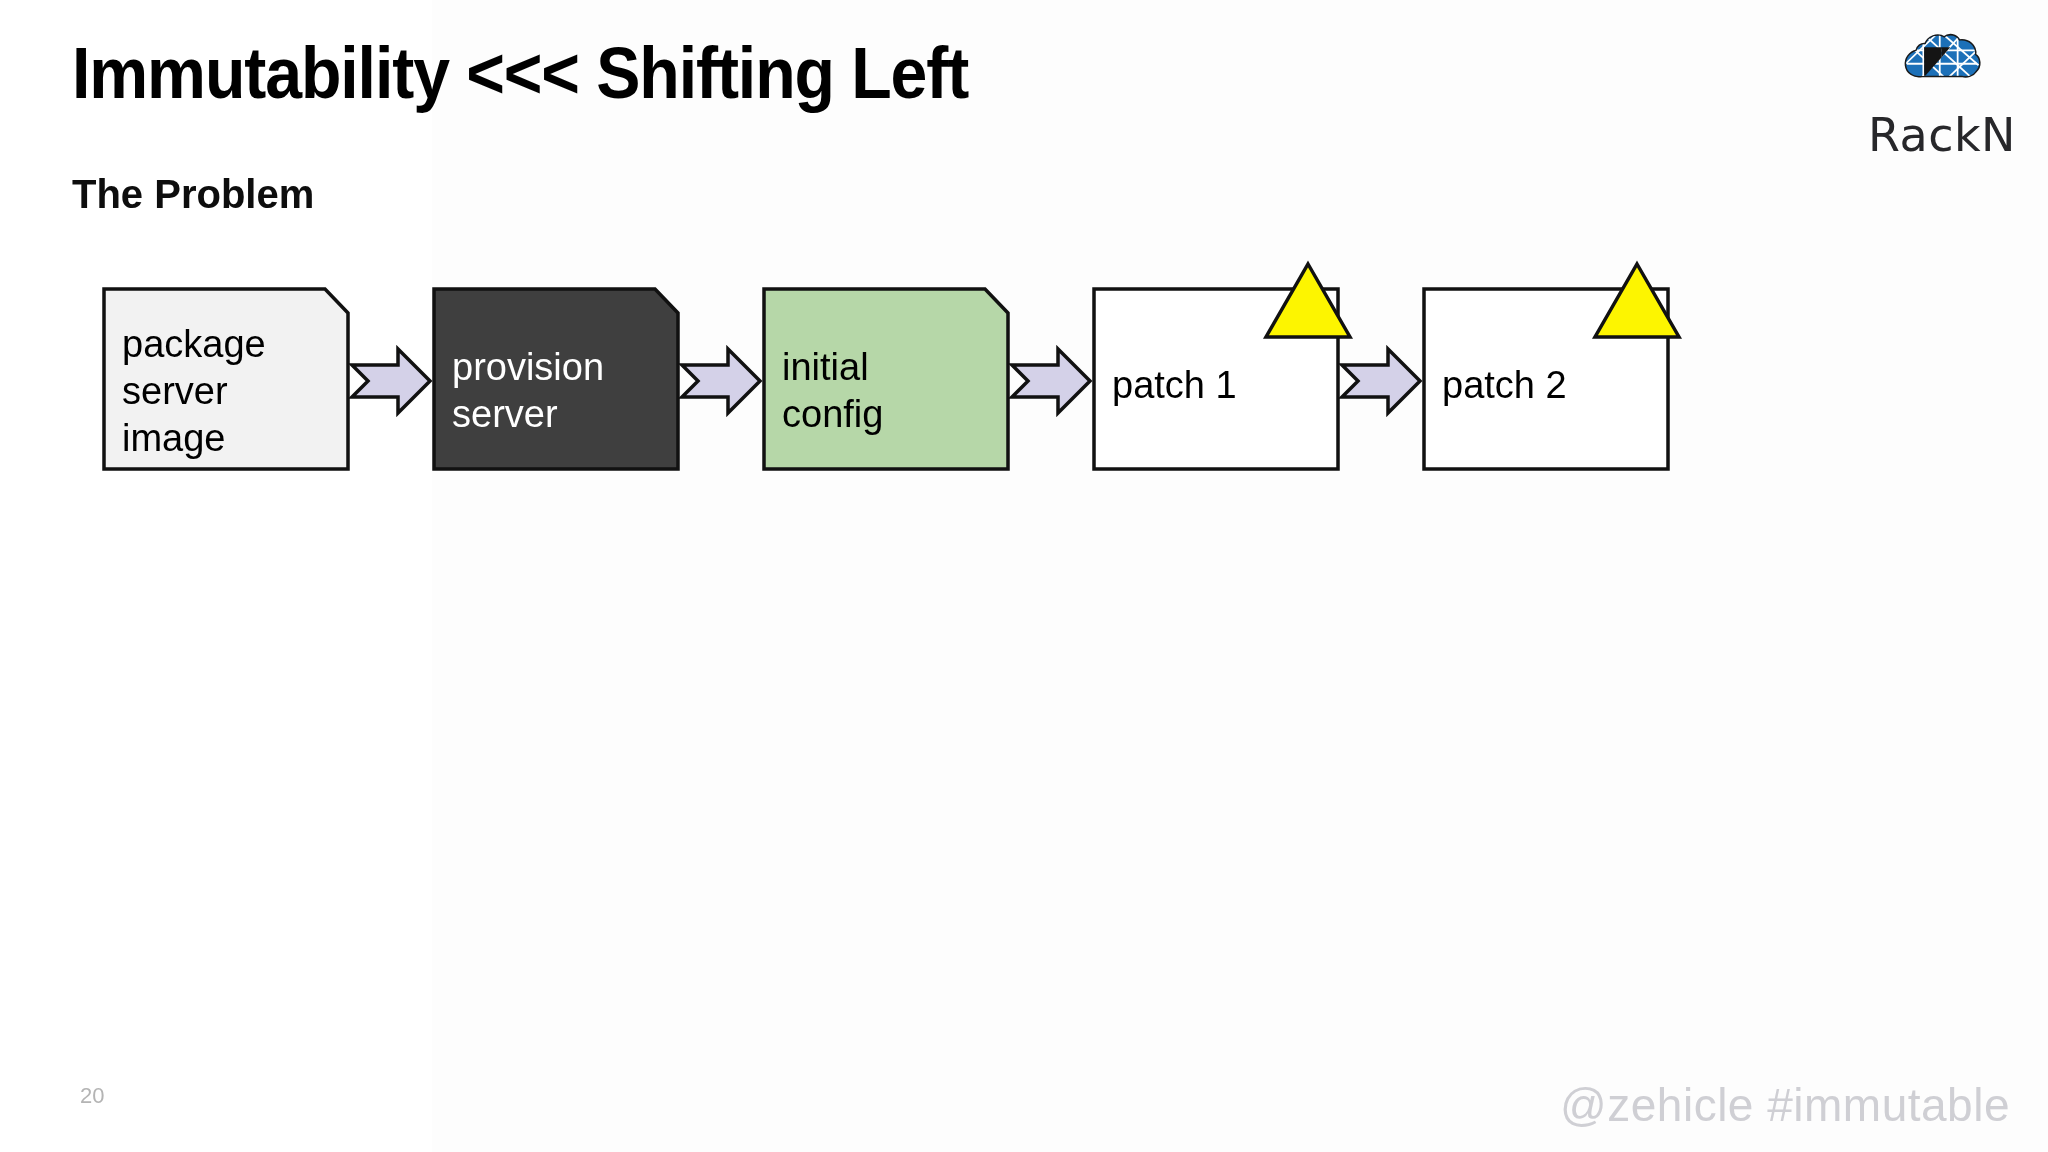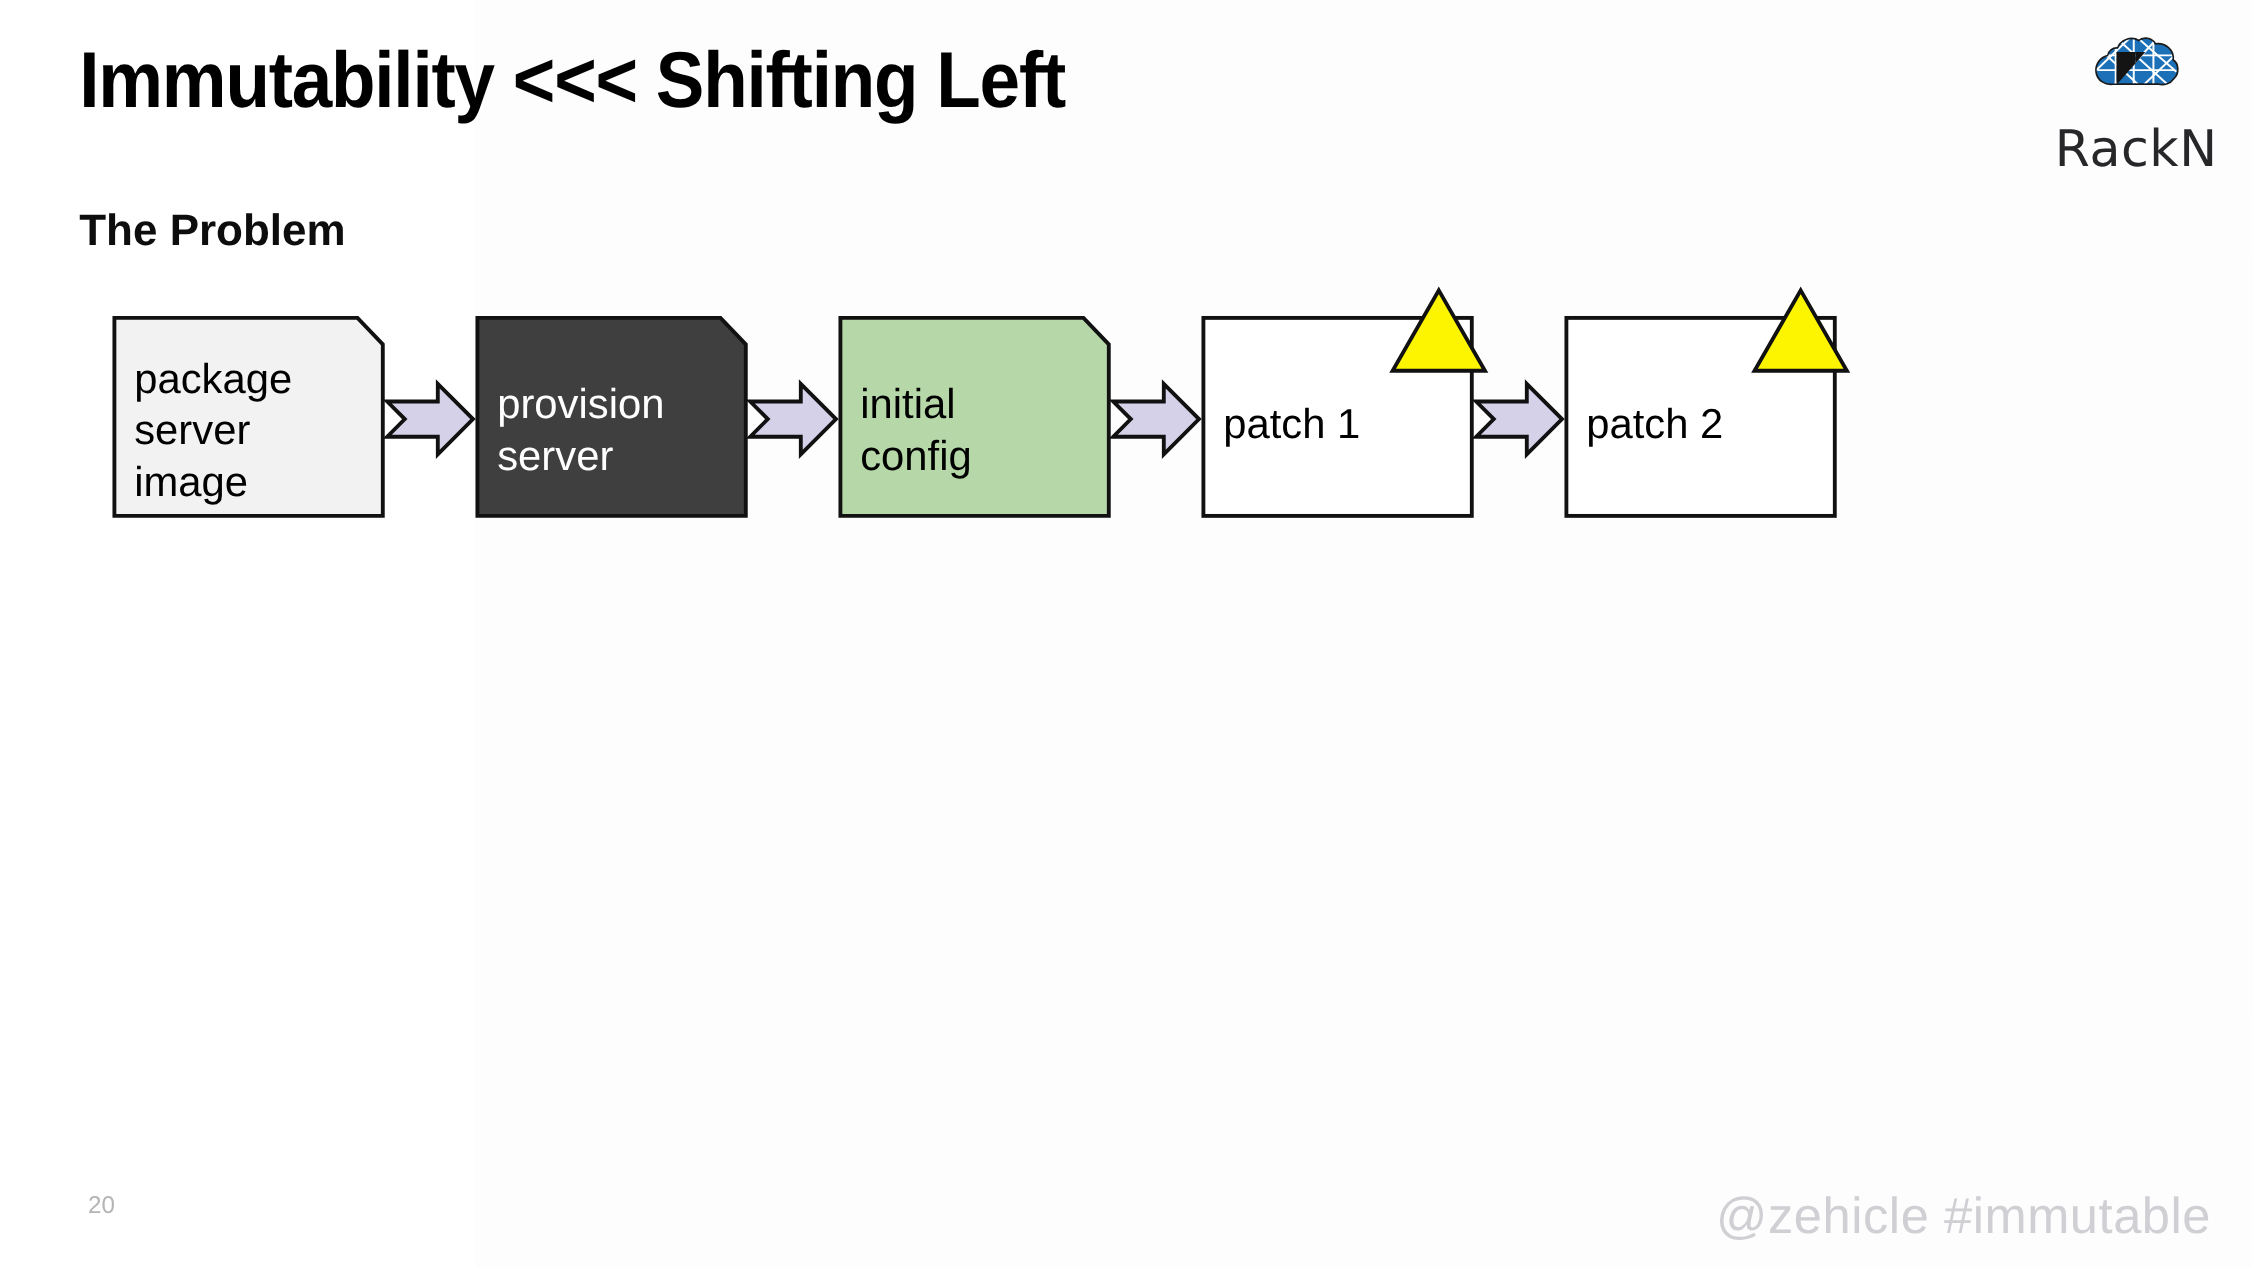--- a/index.html
+++ b/index.html
@@ -50,21 +50,20 @@
     white-space: nowrap;
   }
   .subtitle {
     position: absolute;
     left: 72px;
     top: 172px;
     font-size: 40px;
     font-weight: 700;
     color: #0d0d0d;
     white-space: nowrap;
-    margin-top: 16px;
   }
 
   
   .logo {
     position: absolute;
     right: 32px;
     top: 32px;
     display: flex;
     align-items: center;
     gap: 14px;

